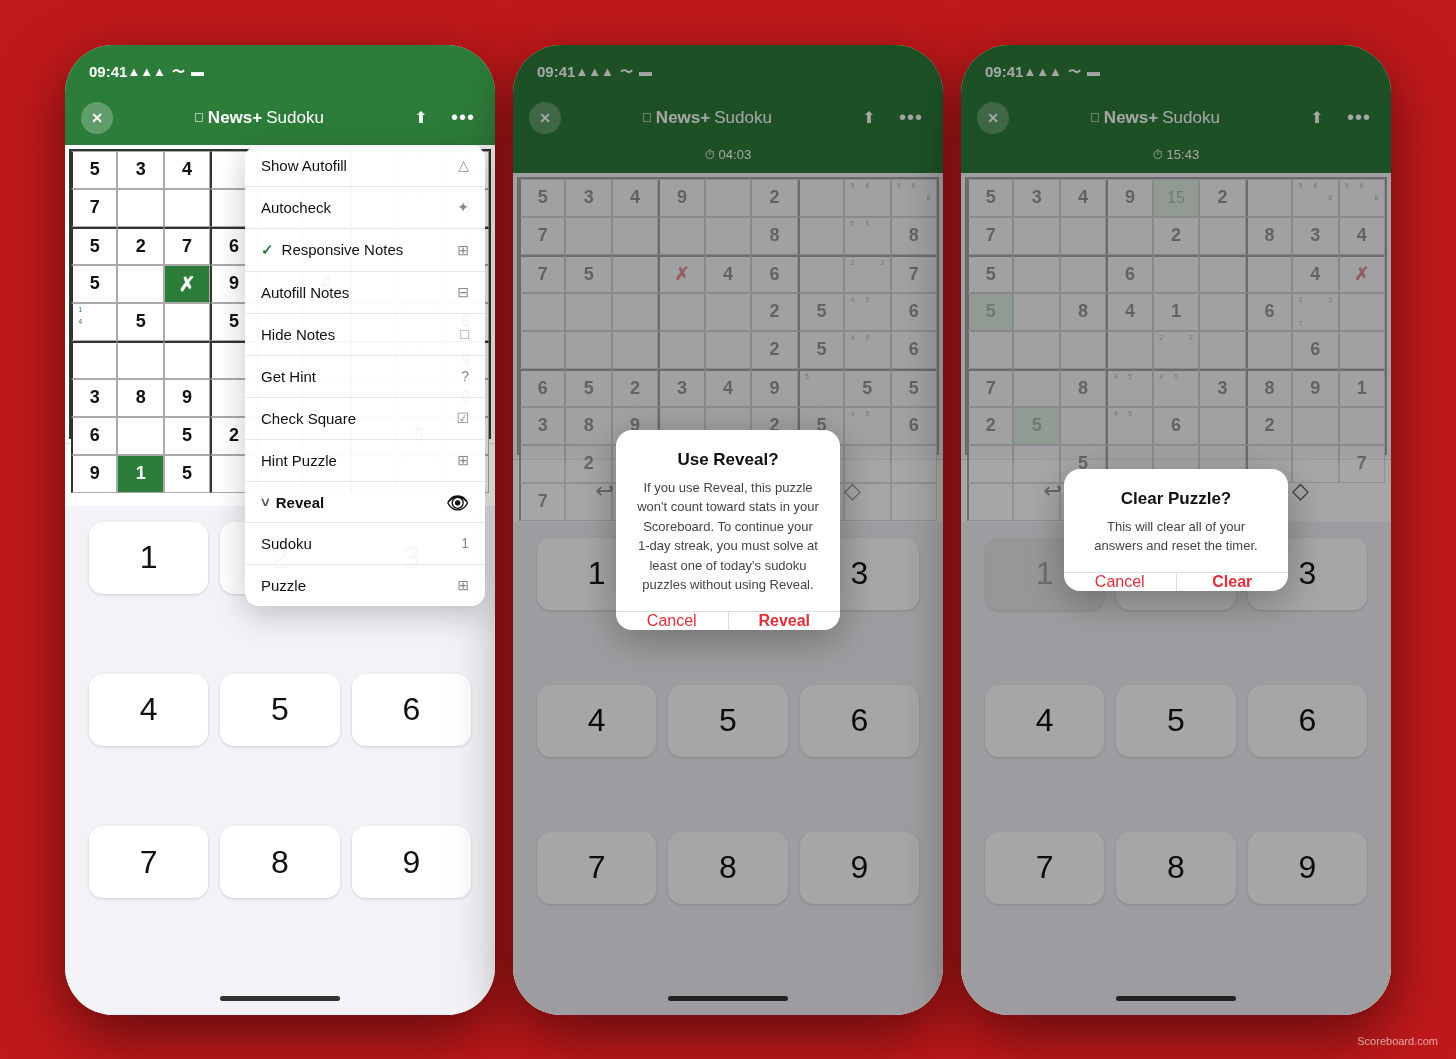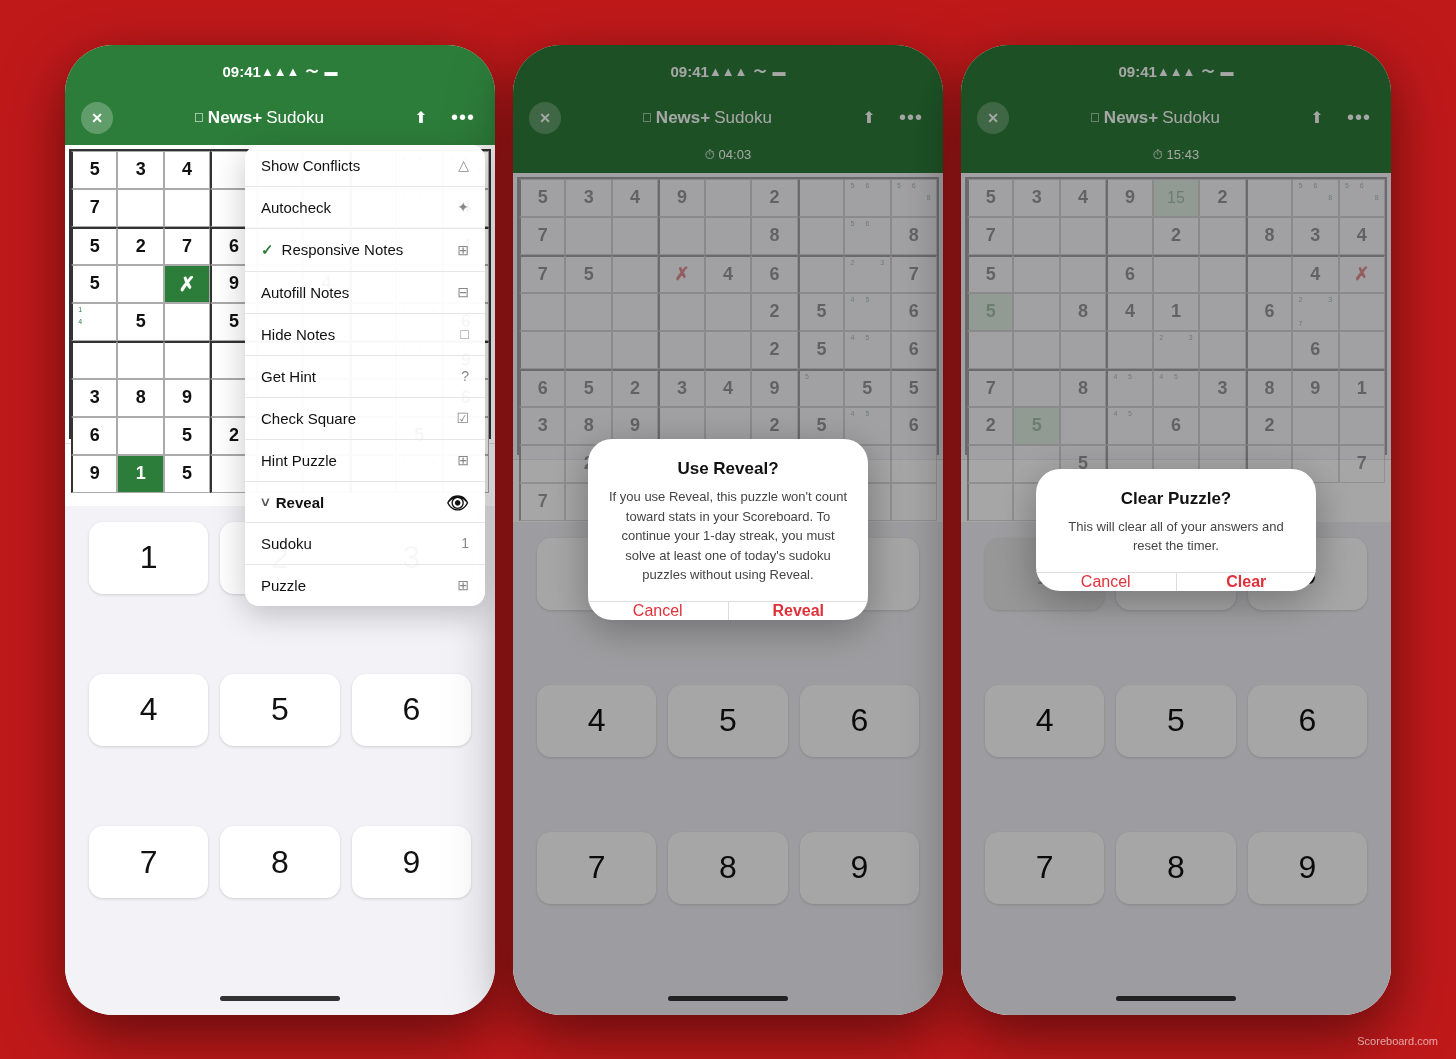--- a/index.html
+++ b/index.html
@@ -22,21 +22,21 @@
       overflow: hidden;
       box-shadow: 0 20px 60px rgba(0,0,0,0.5);
       display: flex;
       flex-direction: column;
       position: relative;
     }
     .status-bar {
       background: #2d7d3a;
       color: white;
       display: flex;
-      justify-content: center;
+      justify-content: flex-start;
       align-items: center;
       padding: 12px 24px 6px;
       font-size: 15px;
       font-weight: 600;
       height: 48px;
     }
     .status-icons {
       display: flex;
       align-items: center;
       gap: 6px;
@@ -242,22 +242,22 @@
       position: absolute;
       top: 0; left: 0; right: 0; bottom: 0;
       background: rgba(0,0,0,0.35);
       z-index: 50;
       display: flex;
       align-items: center;
       justify-content: center;
     }
     .modal {
       background: white;
-      border-radius: 24px;
-      width: 280px;
+      border-radius: 16px;
+      width: 224px;
       overflow: hidden;
       box-shadow: 0 10px 40px rgba(0,0,0,0.3);
     }
     .modal-content {
       padding: 20px 20px 16px;
       text-align: center;
     }
     .modal-title {
       font-size: 17px;
       font-weight: 700;
@@ -515,21 +515,21 @@
             <span></span>
             <span></span>
           </div>
         </div>
       <div class="cell"></div>
     </div>
   </div>
 
   <div class="menu-overlay">
     <div class="menu-item">
-      <span>Show Conflicts</span>
+      <span>Show Autofill</span>
       <span class="right-icon">△</span>
     </div>
     <div class="menu-item">
       <span>Autocheck</span>
       <span class="right-icon">✦</span>
     </div>
     <div class="menu-item">
       <span class="left"><span class="check">✓</span> Responsive Notes</span>
       <span class="right-icon">⊞</span>
     </div>

